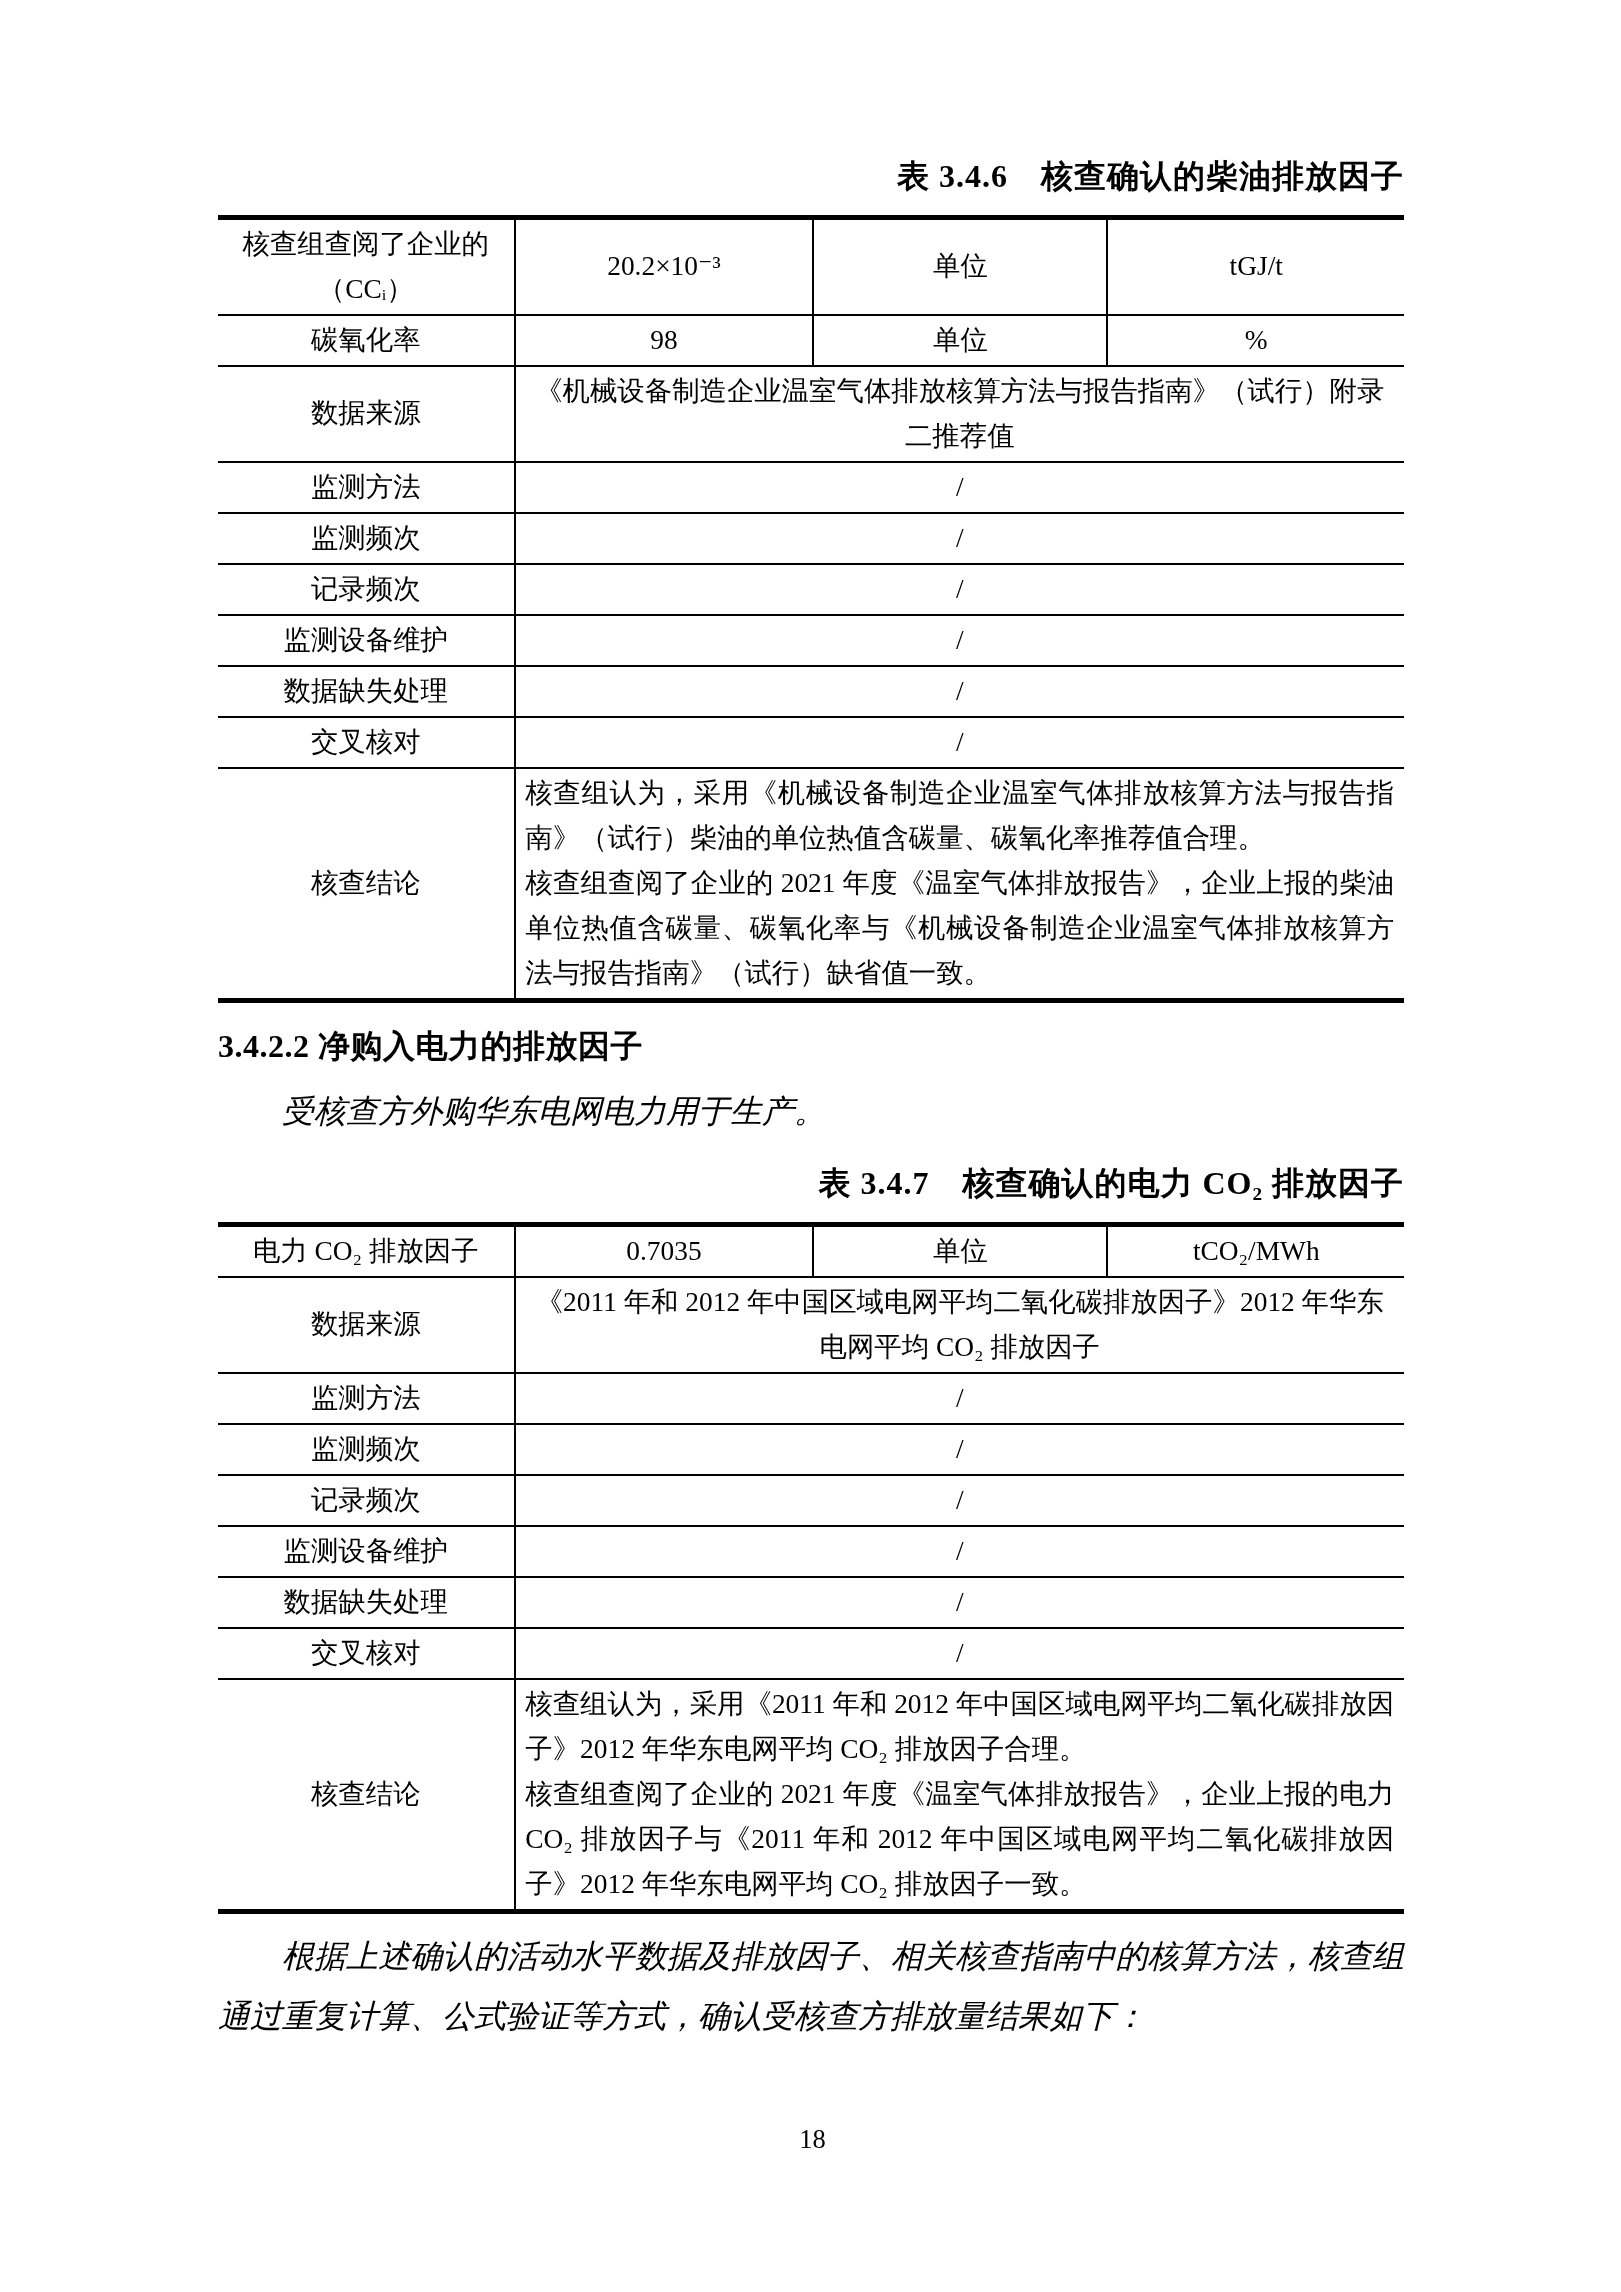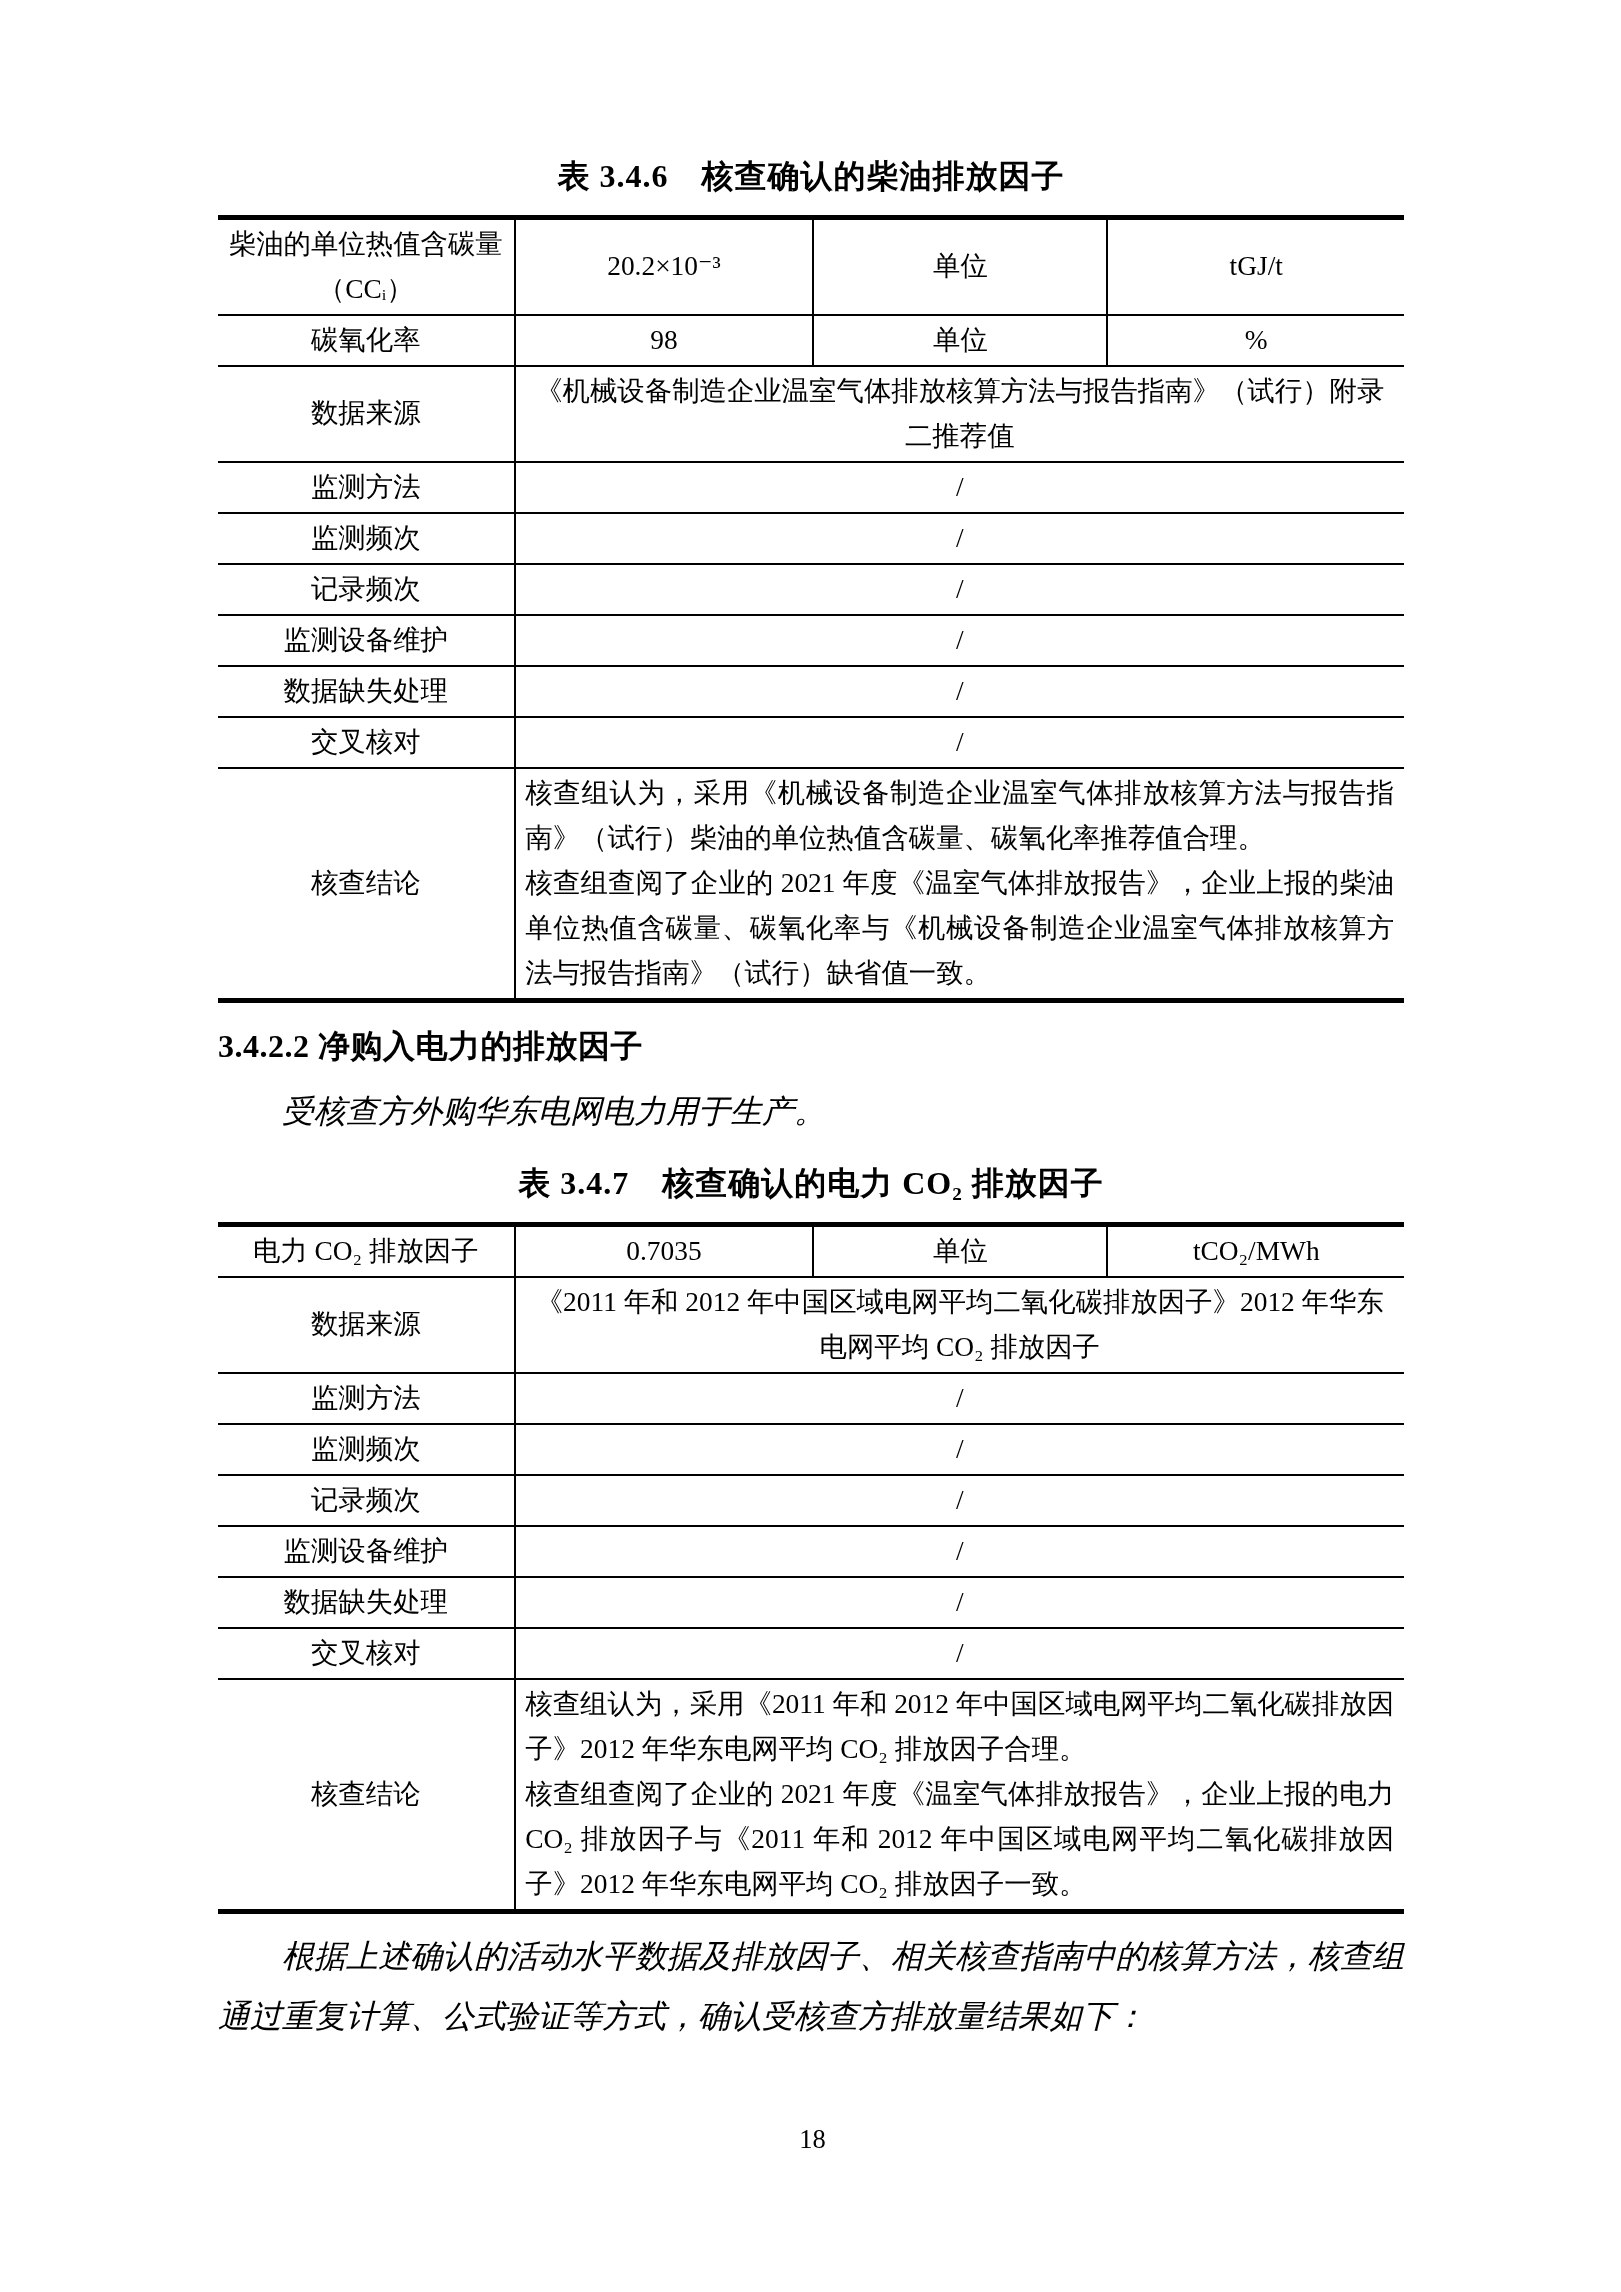--- a/index.html
+++ b/index.html
@@ -9,21 +9,21 @@
     width:1621px; height:2293px;
     background:#ffffff;
     color:#000000;
     font-family:"Liberation Serif","DejaVu Serif",serif;
     overflow:hidden;
   }
   .content { margin:0 218px; width:1186px; }
 
   .table-caption {
     font-size:32px; font-weight:bold;
-    text-align:center; line-height:45px;
+    text-align:right; line-height:45px;
     letter-spacing:1px;
   }
   .caption-1 { padding-top:154px; }
   .caption-2 { margin-top:19.6px; }
 
   table.report-table {
     width:100%; table-layout:fixed;
     border-collapse:collapse;
     border-top:5.9px solid #000;
     border-bottom:5.9px solid #000;
@@ -66,21 +66,21 @@
 
     <table class="report-table">
       <colgroup>
         <col style="width:25%">
           <col style="width:25.2%">
           <col style="width:24.8%">
           <col style="width:25%">
       </colgroup>
       <tbody>
           <tr>
-        <td class="col-divider">柴油的单位热值含碳量（CCᵢ）</td>
+        <td class="col-divider">核查组查阅了企业的（CCᵢ）</td>
         <td class="col-divider">20.2×10⁻³</td>
         <td class="col-divider">单位</td>
         <td>tGJ/t</td>
       </tr>
       <tr>
         <td class="col-divider">碳氧化率</td>
         <td class="col-divider">98</td>
         <td class="col-divider">单位</td>
         <td>%</td>
       </tr>

